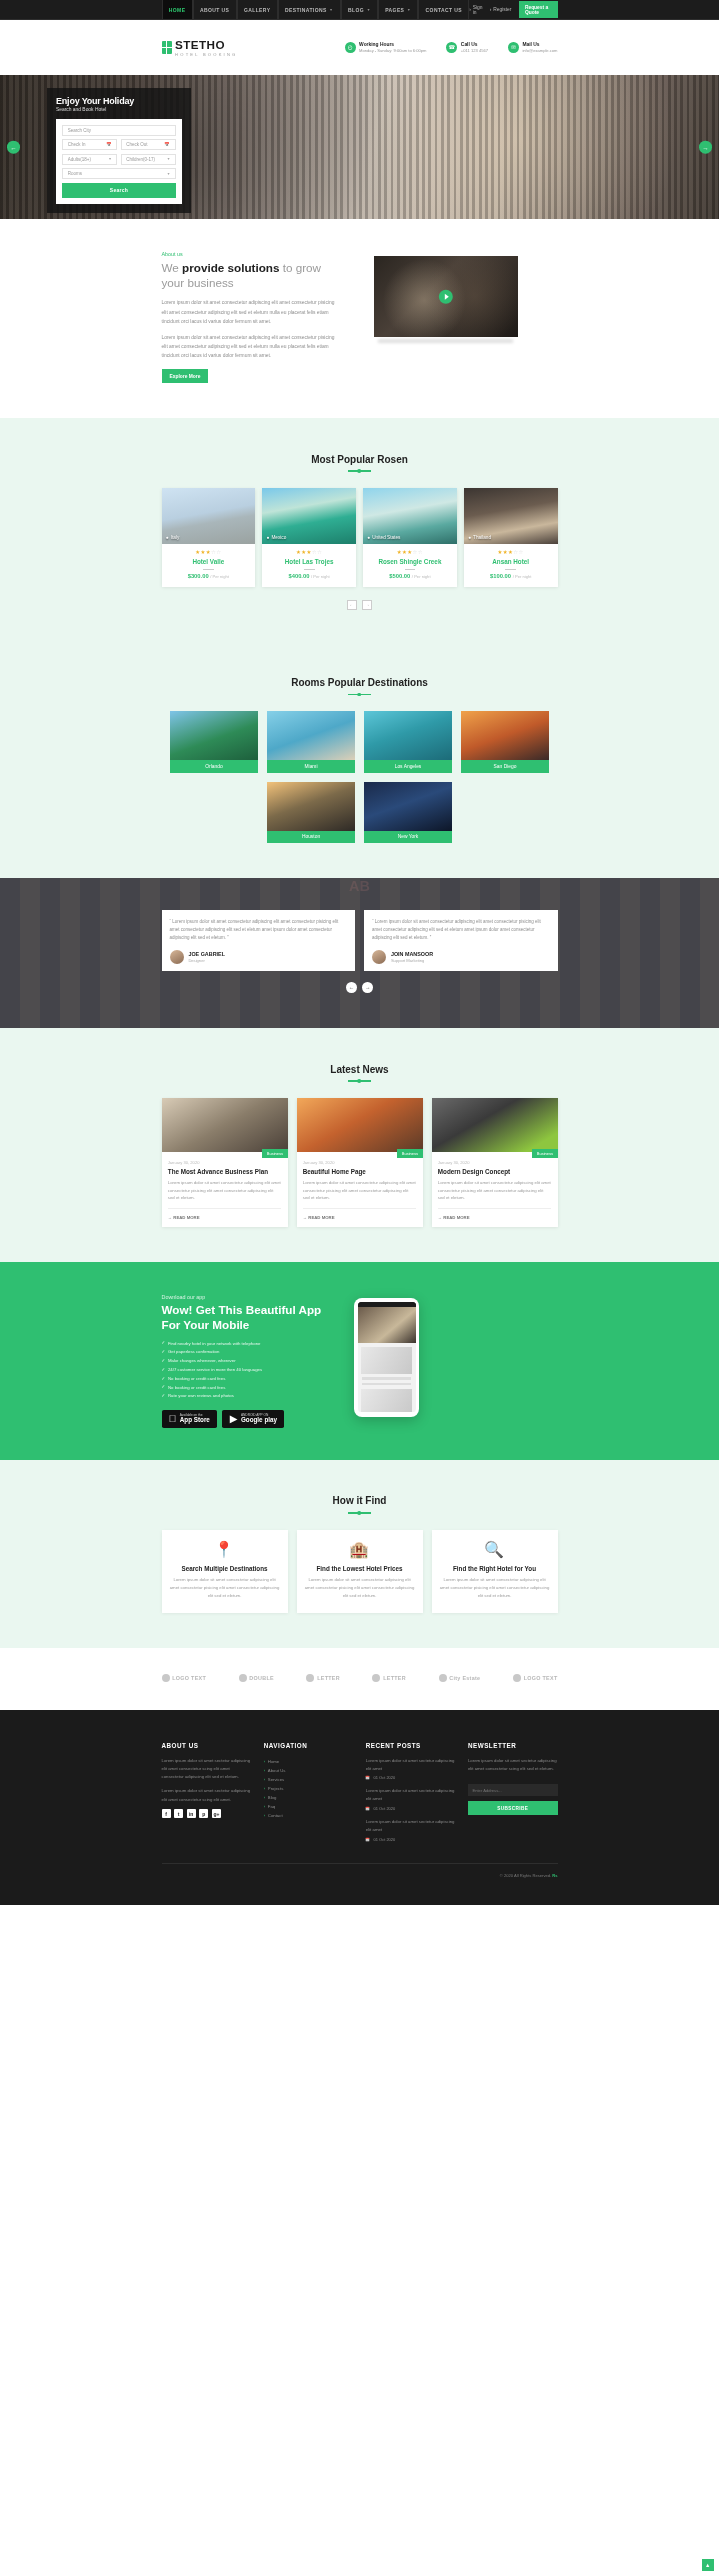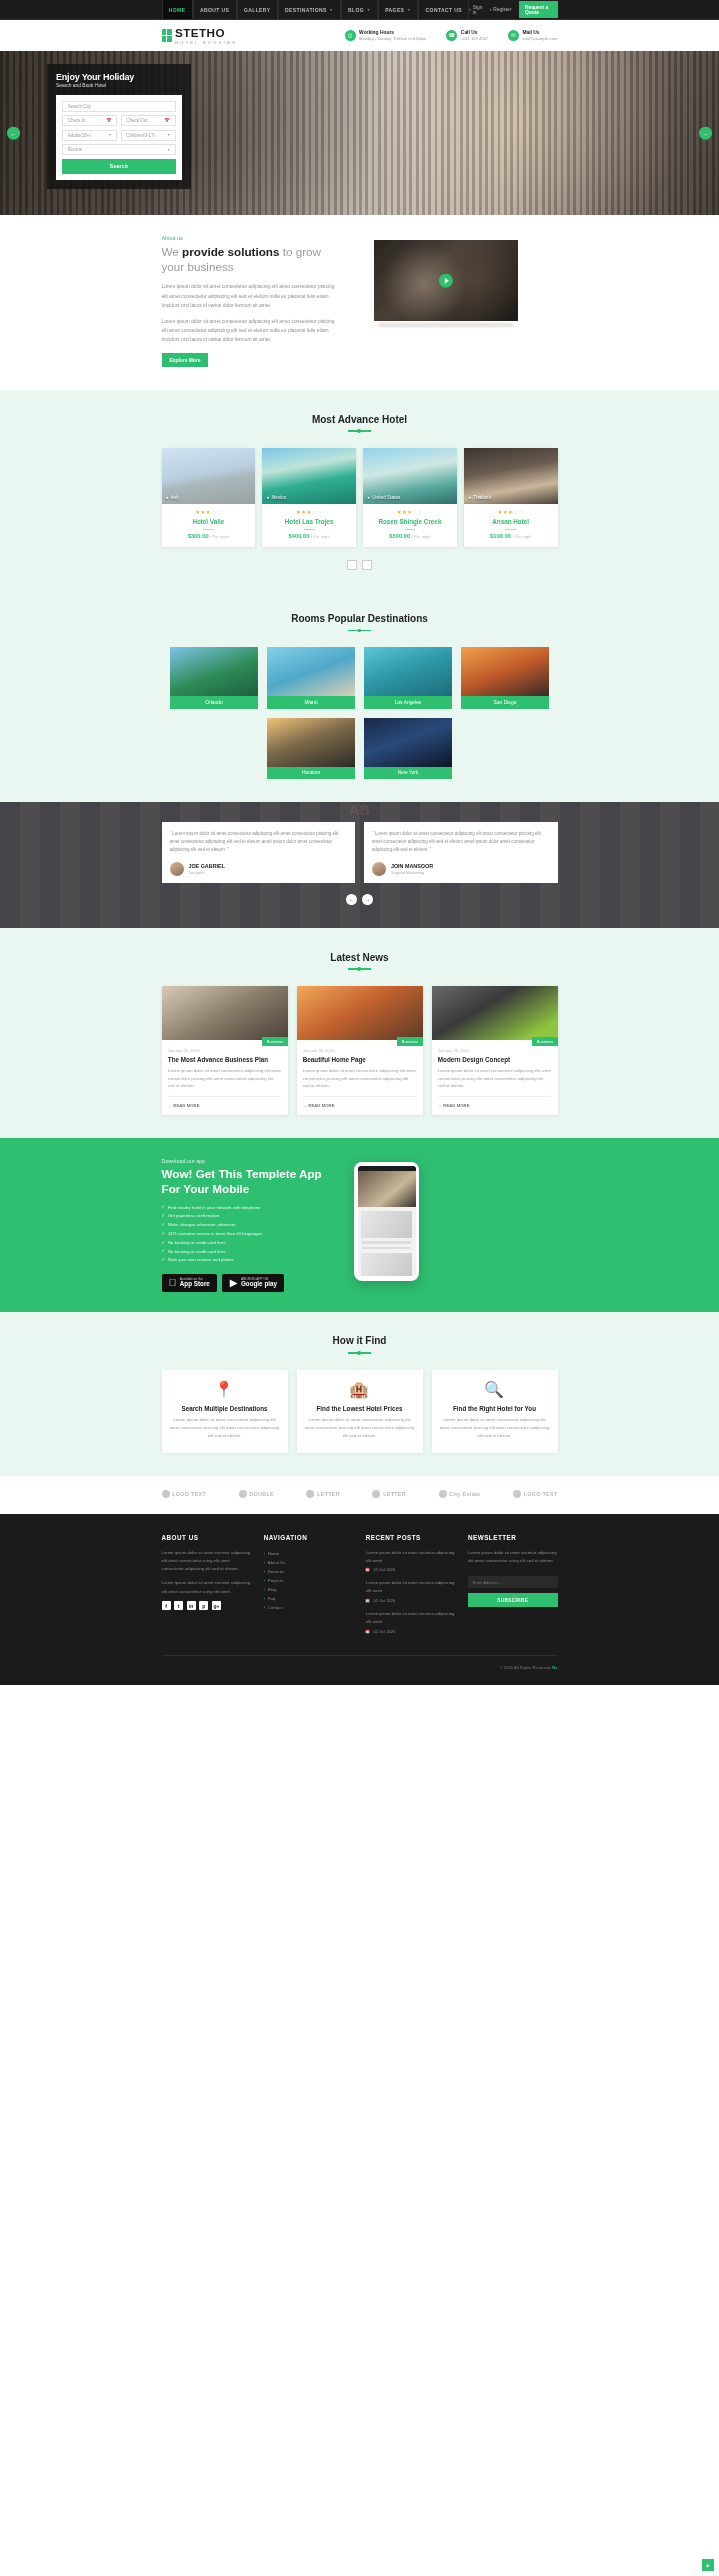--- a/index.html
+++ b/index.html
@@ -1,21 +1,21 @@
 <!DOCTYPE html>
 <html style="font-size:14.4px"><head>
 <meta charset="utf-8">
 <style>
   * { box-sizing: border-box; margin: 0; padding: 0; }
   body {
     width: 719px; background: #fff;
     font-family: "Liberation Sans", sans-serif;
     color: #444; font-size: 9px; overflow-x: hidden;
   }
-  .wrap { width: 396px; margin: 0 auto; position: relative; }
+  .wrap { width: 396px; margin: 12px auto; position: relative; }
 
   
   .topnav { background: #1c1c1c; height: 20px; display: flex; align-items: stretch;
             justify-content: center; border-bottom: 0.9px solid #2e2e2e; }
   .navzone { width: 396px; display: flex; align-items: stretch; }
   .menu { display: flex; align-items: stretch; }
   .menu a { color: #b9b9b9; font-size: 5px; letter-spacing: 0.4px; text-decoration: none;
             padding: 0 6.3px; display: flex; align-items: center; border-right: 0.9px solid #2d2d2d;
             border-left: 0.9px solid #2d2d2d; white-space: nowrap; font-weight: 600; }
   .menu a.active { color: #2ecc71; background: #0d0d0d; }
@@ -34,21 +34,21 @@
   .logotext .ln1 { font-size: 11.7px; font-weight: 800; color: #1c1c1c; letter-spacing: 0.4px; line-height: 1; }
   .logotext .ln2 { font-size: 4.1px; color: #9a9a9a; letter-spacing: 2.2px; margin-top: 1.3px; }
   .hinfo { margin-left: auto; display: flex; gap: 20px; }
   .hblk { display: flex; align-items: center; gap: 3.6px; }
   .hico { width: 10.8px; height: 10.8px; border-radius: 50%; background: #2fbf71; color: #fff;
           font-size: 5.4px; display: flex; align-items: center; justify-content: center; }
   .hblk .t { font-size: 4.9px; font-weight: 700; color: #222; }
   .hblk .s { font-size: 4.1px; color: #999; margin-top: 0.9px; }
 
   
-  .hero { height: 164px; position: relative; overflow: hidden;
+  .hero { height: 144px; position: relative; overflow: hidden;
     background: linear-gradient(100deg,#3a332c 0%,#5c5048 18%,#8e8179 34%,#cfc4b8 52%,#b7a99c 70%,#6d6058 88%,#413a33 100%); }
   .hero:after { content:""; position:absolute; inset:0;
     background: repeating-linear-gradient(90deg, rgba(0,0,0,.22) 0 2.7px, rgba(255,255,255,.04) 2.7px 6.3px),
                 radial-gradient(circle at 72% 45%, rgba(255,236,200,.35), transparent 30%),
                 radial-gradient(circle at 25% 60%, rgba(0,0,0,.35), transparent 45%); }
   .heroarrow { position: absolute; top: 50%; transform: translateY(-50%); width: 12.6px; height: 12.6px;
     border-radius: 50%; background: #2fbf71; color:#fff; font-size: 6.3px; display:flex;
     align-items:center; justify-content:center; z-index: 5; }
   .ha-l { left: 7.2px; } .ha-r { right: 7.2px; }
   .panel { position: absolute; left: 47px; top: 12.6px; width: 144px; background: rgba(20,20,20,.82);
@@ -356,21 +356,21 @@
       <div class="vidbox">
         <div class="play"></div>
       </div>
       <div class="vidshadow"></div>
     </div>
   </div>
 </div>
 
 <div class="sec sec-green">
   <div class="wrap">
-    <div class="sectitle">Most Advance Hotel</div>
+    <div class="sectitle">Most Popular Rosen</div>
     <div class="secdash"></div>
     <div class="cards">
       <div class="card">
         <div class="cimg c1">
           <div class="pin">
               <span>●</span>
               <span>Italy</span>
             </div>
         </div>
         <div class="cbody">
@@ -535,21 +535,21 @@
       </div>
     </div>
   </div>
 </div>
 
 <div class="appcta">
   <div class="wrap">
     <div class="appin">
       <div class="appl">
         <div class="dl">Download our app</div>
-        <h2>Wow! Get This Templete App For Your Mobile</h2>
+        <h2>Wow! Get This Beautiful App For Your Mobile</h2>
         <ul class="applist">
           <li>
               <span class="chk">✓</span>
               <span>Find nearby hotel in your network with telephone</span>
             </li>
           <li>
               <span class="chk">✓</span>
               <span>Get paperless confirmation</span>
             </li>
           <li>

